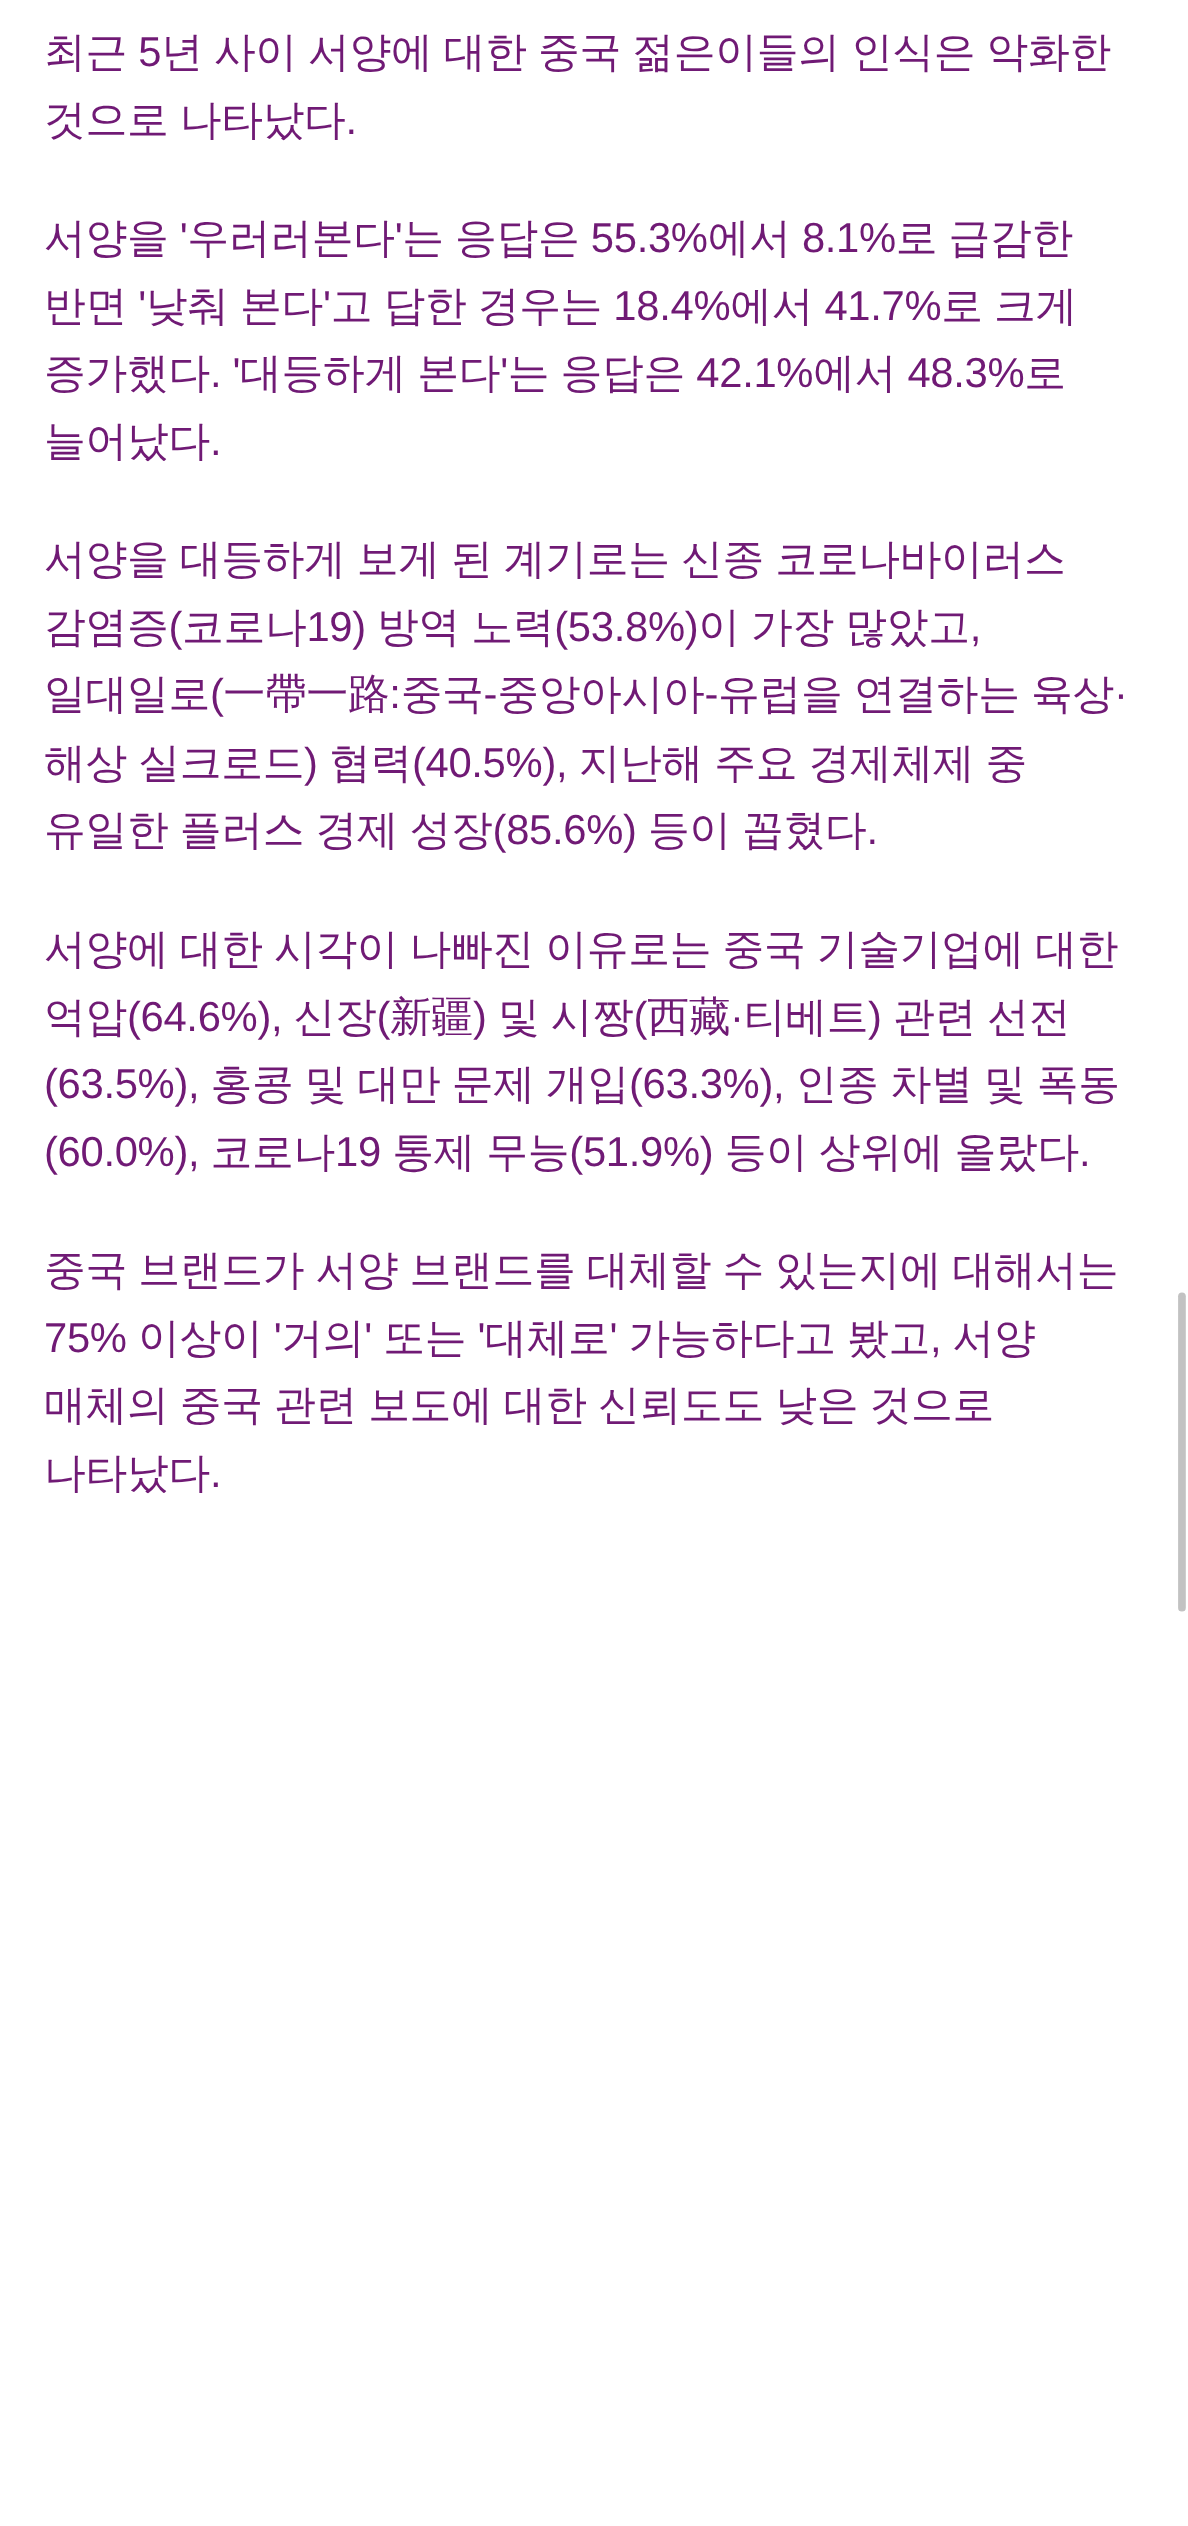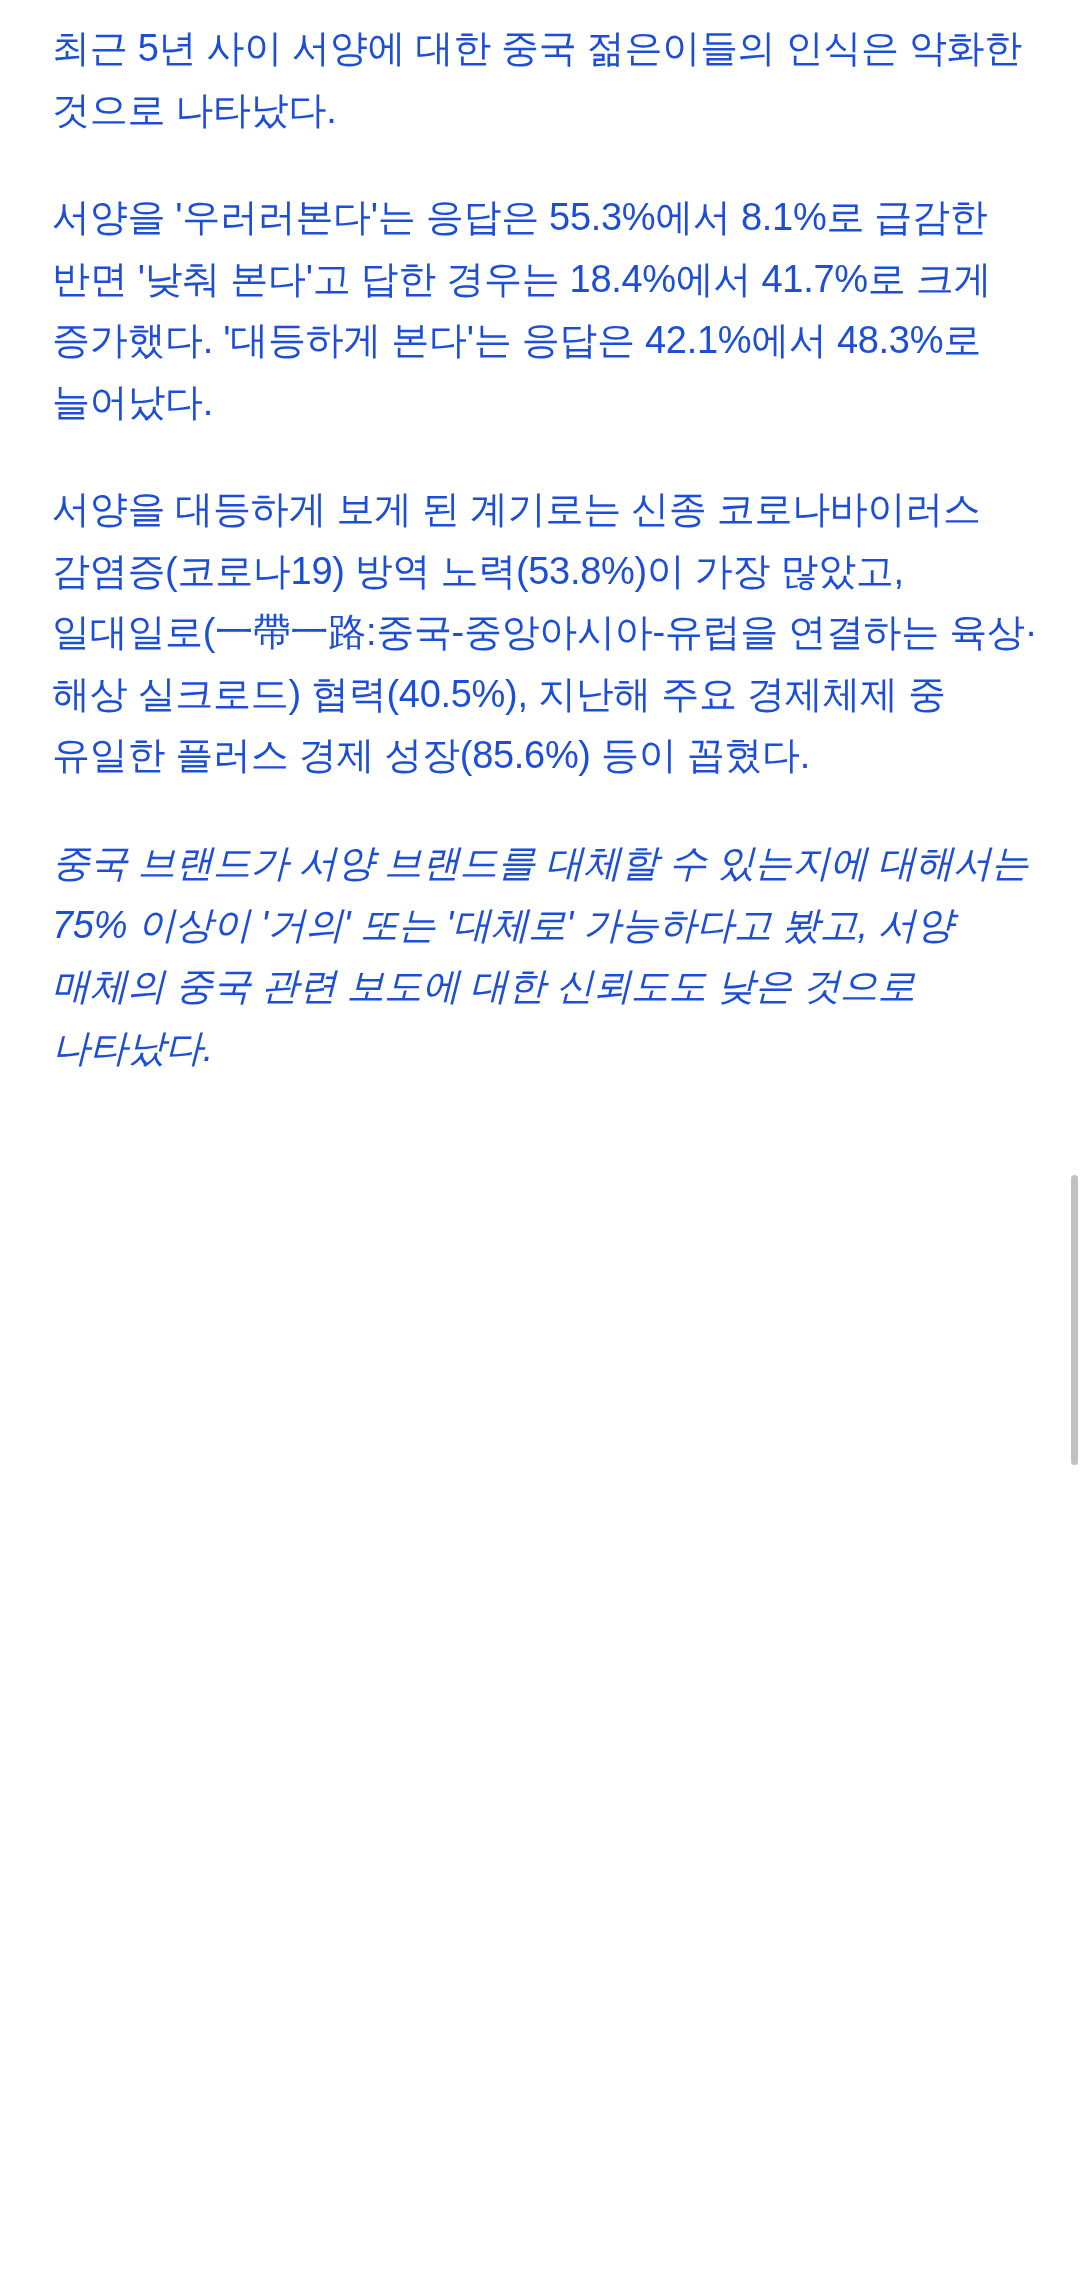--- a/index.html
+++ b/index.html
@@ -17,29 +17,28 @@
   }
   .article {
     box-sizing: border-box;
     width: 1080px;
     padding: 18px 40px 0 40px;
   }
   .para {
     font-size: 38px;
     line-height: 1.62;
     letter-spacing: -0.3px;
-    color: #1d4ed8;
-    margin: 0 0 46px 12px;
+    color: #701a75;
+    margin: 0 0 46px 0;
     word-break: keep-all;
     white-space: pre-wrap;
     font-weight: 400;
   }
   .para:last-child {
     margin-bottom: 0;
-    font-style: italic;
   }
   
   .scroll-track {
     position: absolute;
     top: 0;
     right: 0;
     width: 10px;
     height: 2296px;
     background: transparent;
   }
@@ -53,18 +52,19 @@
     background: #c2c2c2;
   }
 </style>
 </head>
 <body>
 
 <div class="article">
   <p class="para">최근 5년 사이 서양에 대한 중국 젊은이들의 인식은 악화한 것으로 나타났다.</p>
   <p class="para">서양을 '우러러본다'는 응답은 55.3%에서 8.1%로 급감한 반면 '낮춰 본다'고 답한 경우는 18.4%에서 41.7%로 크게 증가했다. '대등하게 본다'는 응답은 42.1%에서 48.3%로 늘어났다.</p>
   <p class="para">서양을 대등하게 보게 된 계기로는 신종 코로나바이러스 감염증(코로나19) 방역 노력(53.8%)이 가장 많았고, 일대일로(一帶一路:중국-중앙아시아-유럽을 연결하는 육상·해상 실크로드) 협력(40.5%), 지난해 주요 경제체제 중 유일한 플러스 경제 성장(85.6%) 등이 꼽혔다.</p>
+  <p class="para">서양에 대한 시각이 나빠진 이유로는 중국 기술기업에 대한 억압(64.6%), 신장(新疆) 및 시짱(西藏·티베트) 관련 선전(63.5%), 홍콩 및 대만 문제 개입(63.3%), 인종 차별 및 폭동(60.0%), 코로나19 통제 무능(51.9%) 등이 상위에 올랐다.</p>
   <p class="para">중국 브랜드가 서양 브랜드를 대체할 수 있는지에 대해서는 75% 이상이 '거의' 또는 '대체로' 가능하다고 봤고, 서양 매체의 중국 관련 보도에 대한 신뢰도도 낮은 것으로 나타났다.</p>
 </div>
 
 <div class="scroll-track">
   <div class="scroll-thumb"></div>
 </div>
 
 </body></html>

